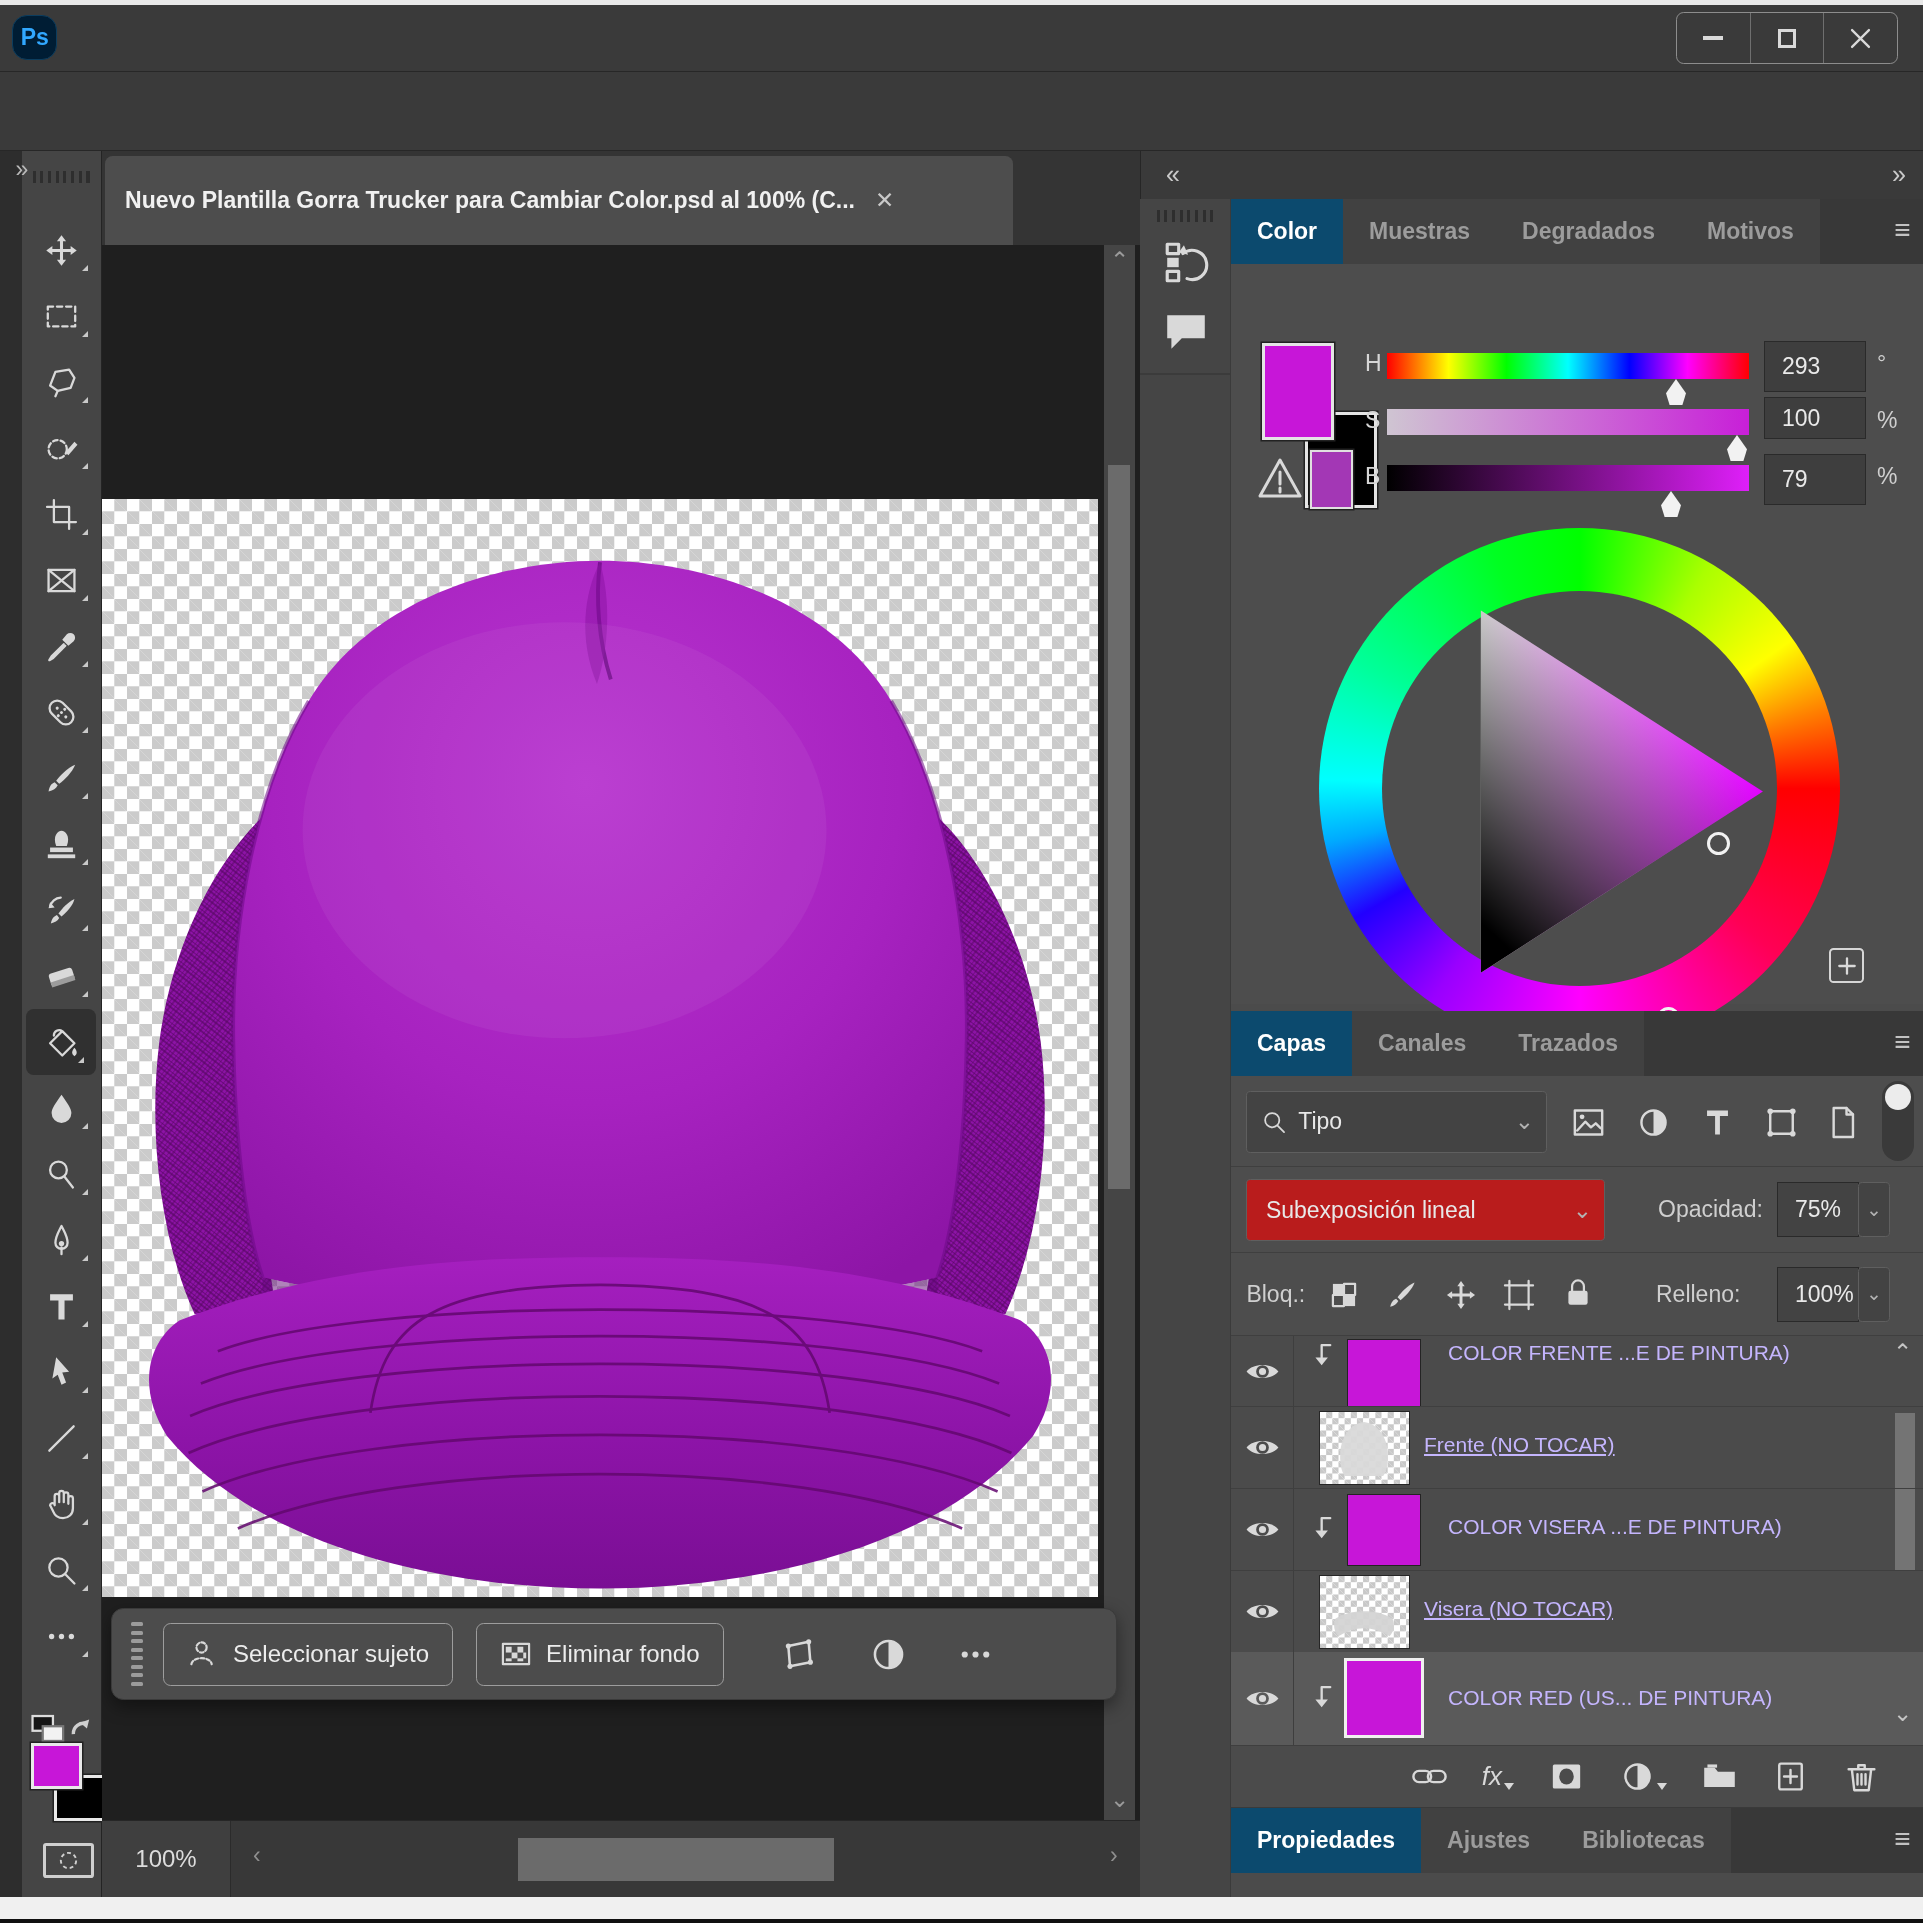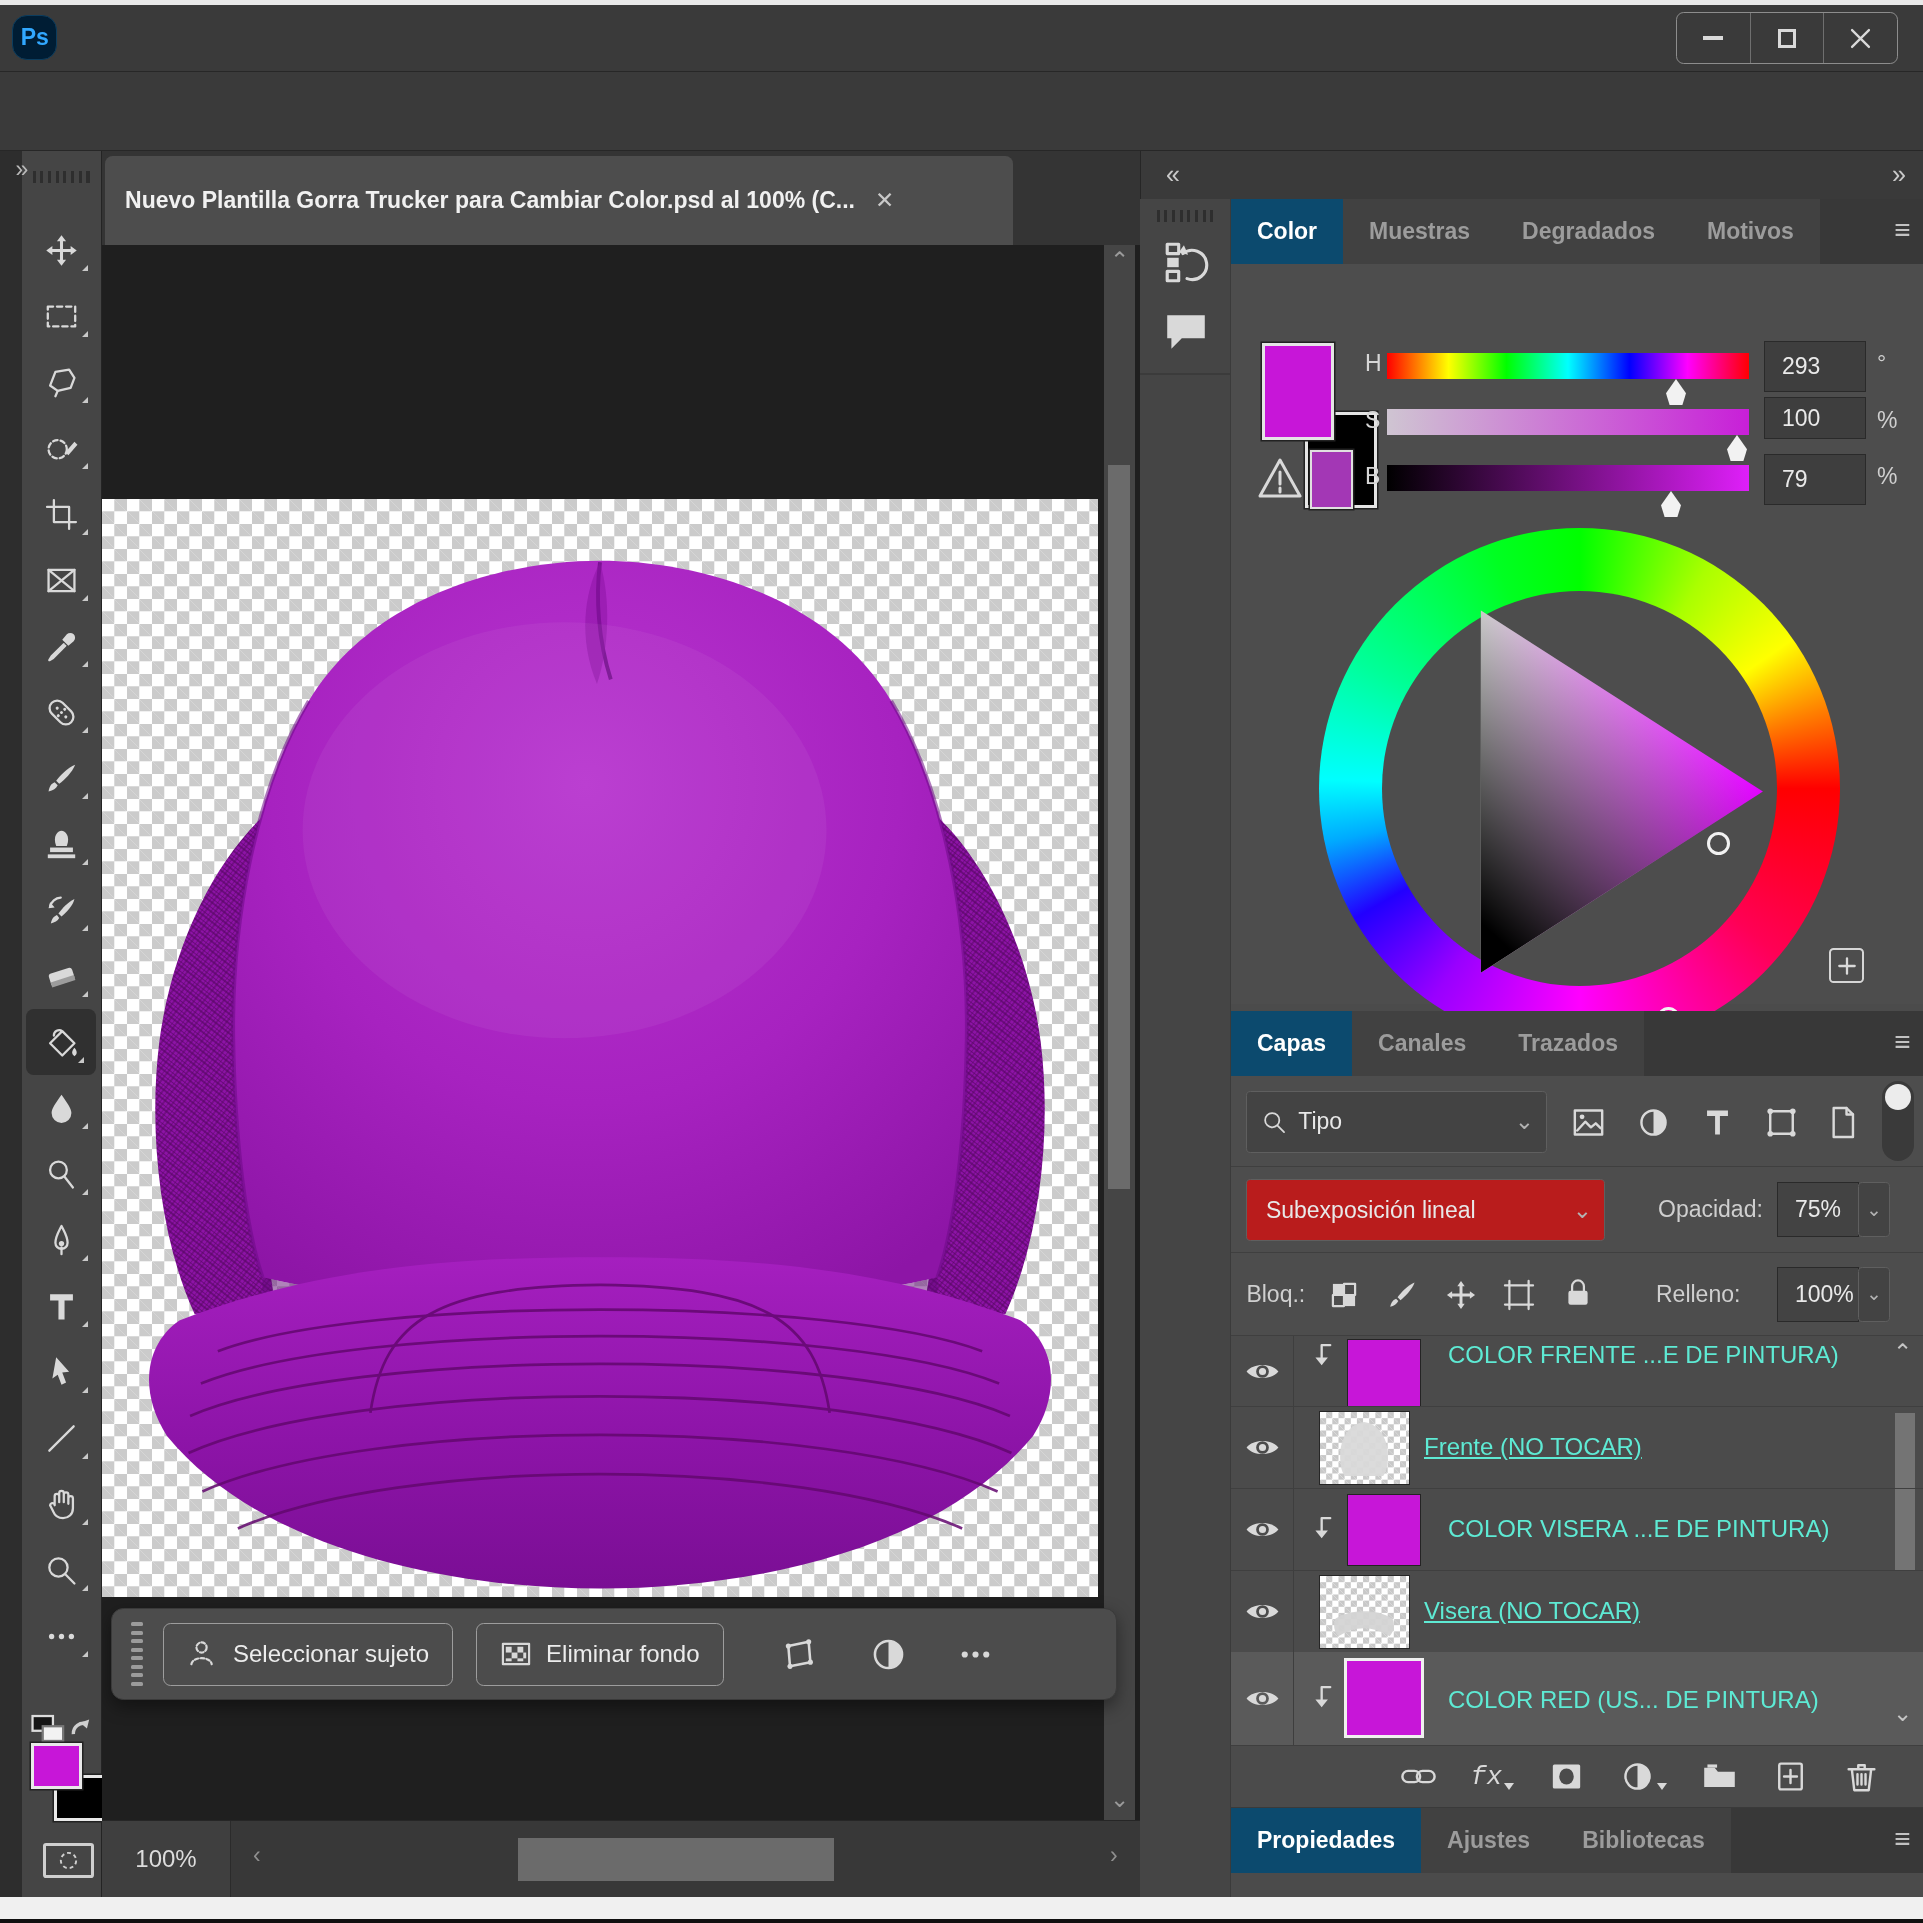--- a/index.html
+++ b/index.html
@@ -87,29 +87,29 @@
     conic-gradient(from 0deg,#00ff00,#aaff00 30deg,#ffff00 55deg,#ff8000 72deg,#ff0000 90deg,
     #ff0055 130deg,#ff00ff 180deg,#9900ff 215deg,#2200ff 240deg,#00aaff 258deg,#00ffff 272deg,
     #00ff99 300deg,#00ff22 340deg,#00ff00 360deg)}
   .hole{position:absolute;left:63px;top:63px;width:395px;height:395px;border-radius:50%;background:#4d4d4d}
   .wmark{position:absolute;width:23px;height:23px;border:3.1px solid #f2f2f2;border-radius:50%}
 
   .lrow{position:absolute;left:0;width:692px;background:#4b4b4b;border-bottom:1.5px solid #3f3f3f;overflow:hidden}
   .lrow.sel{background:#5a5a5a}
   .eyecol{position:absolute;left:0;top:0;bottom:0;width:63px;border-right:1.5px solid #3e3e3e;
           display:flex;align-items:center;justify-content:center}
-  .lname{position:absolute;font-size:24px;color:#5eead4;white-space:nowrap}
+  .lname{position:absolute;font-size:21px;color:#c4b5fd;white-space:nowrap}
   .lname.u{text-decoration:underline}
   .cthumb{position:absolute;background:#c716d8;border:1.5px solid #242424}
   .pilltoggle{position:absolute;width:32px;height:80px;background:#3a3a3a;border-radius:16px}
   .pilltoggle i{position:absolute;left:3.1px;top:3.1px;width:26px;height:26px;border-radius:50%;background:#ececec}
 
   .botstrip{left:0;top:1897px;width:1923px;height:21.6px;background:#f0f0f0}
   .botedge{left:0;top:1919px;width:1923px;height:4.6px;background:#101010}
-  .fxlbl{font-size:26px;font-style:italic;color:#d9d9d9;font-family:Liberation Mono, monospace}
+  .fxlbl{font-size:26px;font-style:italic;color:#d9d9d9;font-family:Liberation Sans, sans-serif}
   .tinydown{width:0;height:0;border-left:5.4px solid transparent;border-right:5.4px solid transparent;border-top:7px solid #d9d9d9}
 </style>
 </head>
 <body>
 
 <div id="app">
 
   <div class="abs topstrip"></div>
 
   <div class="abs menubar">

